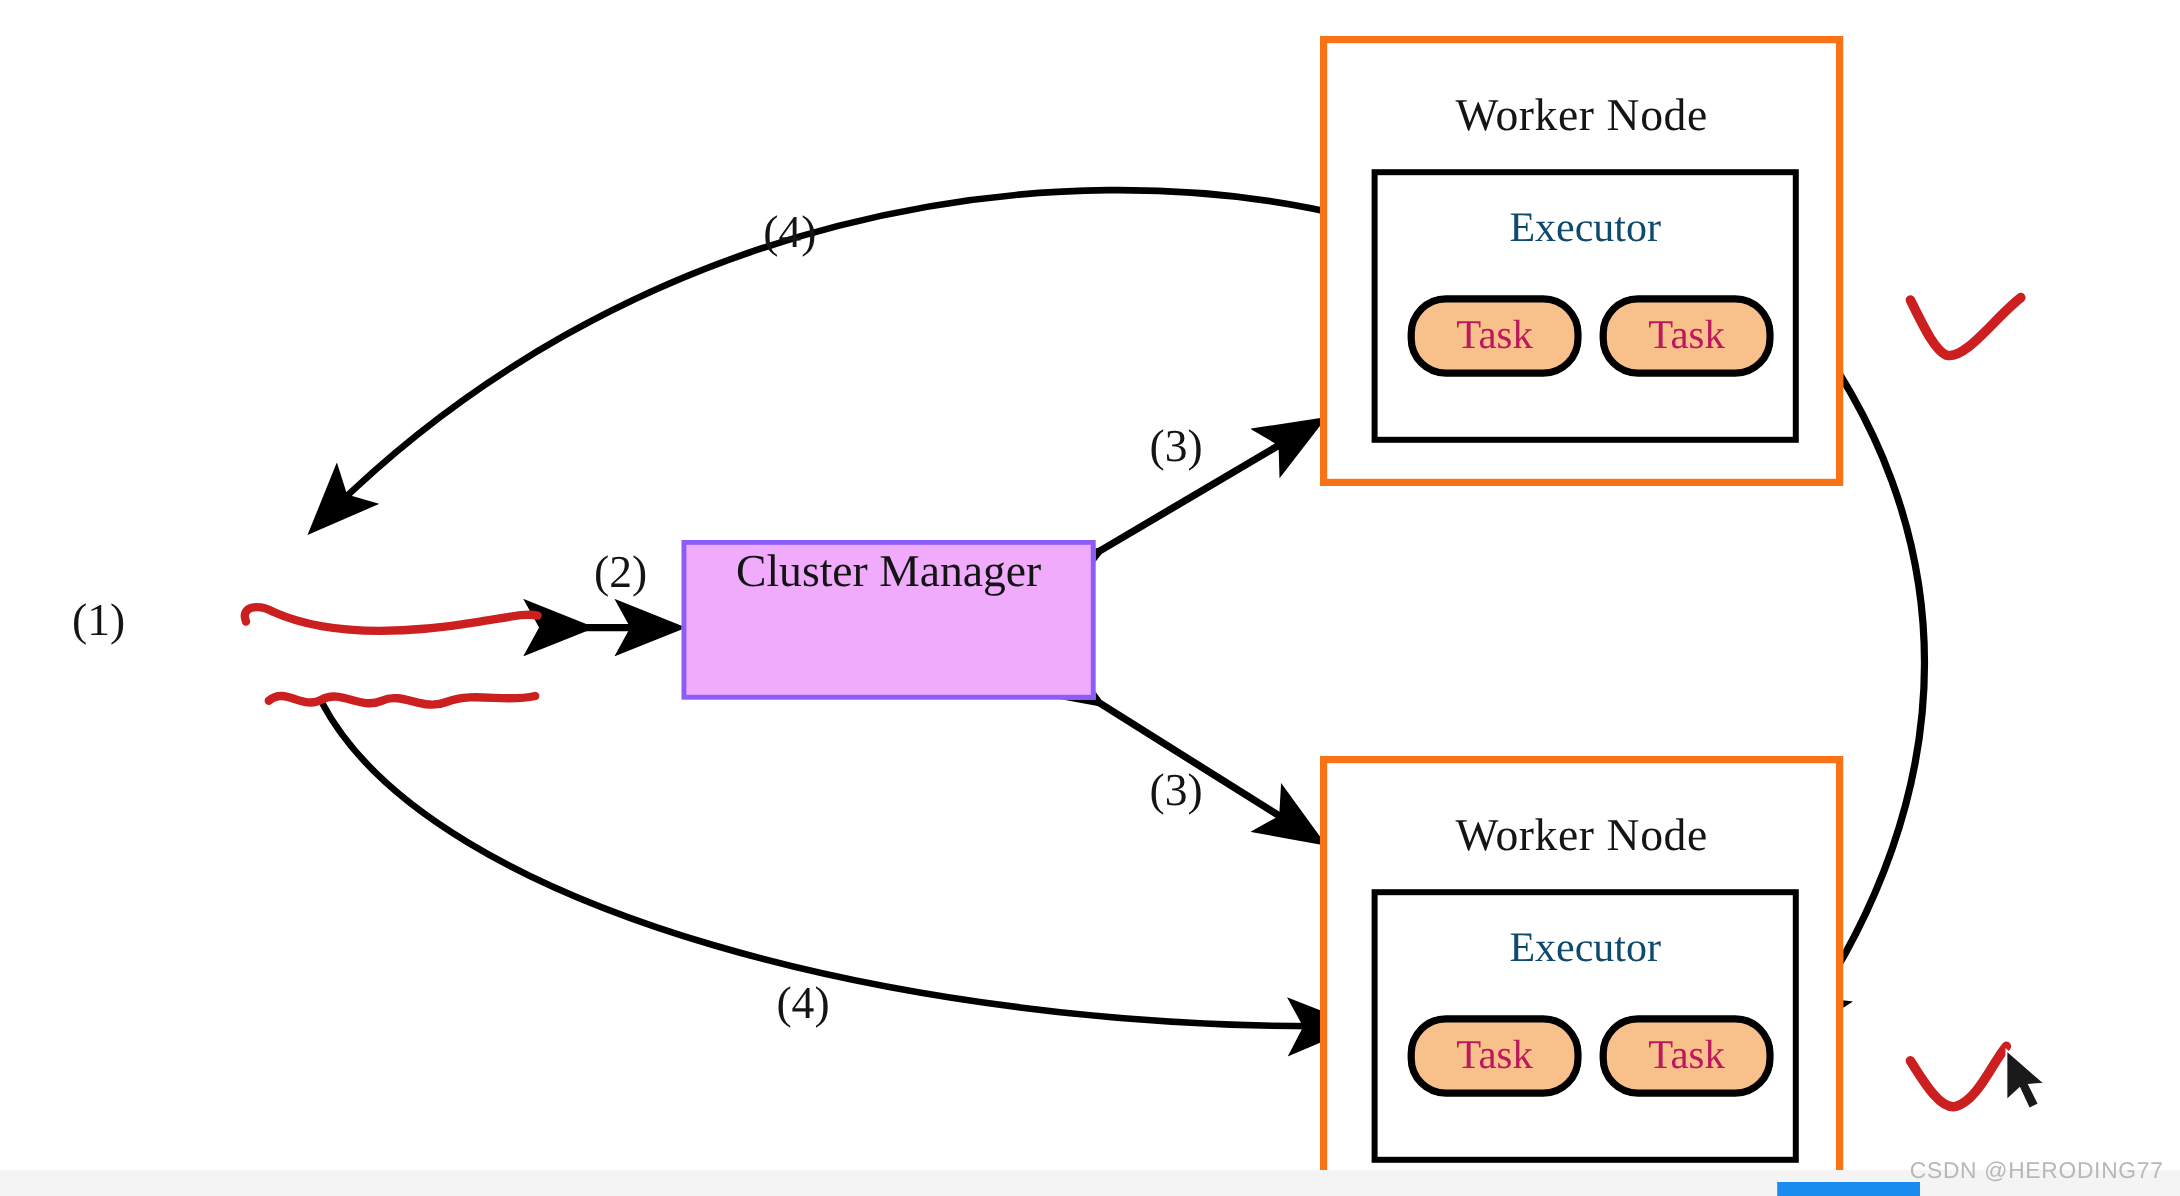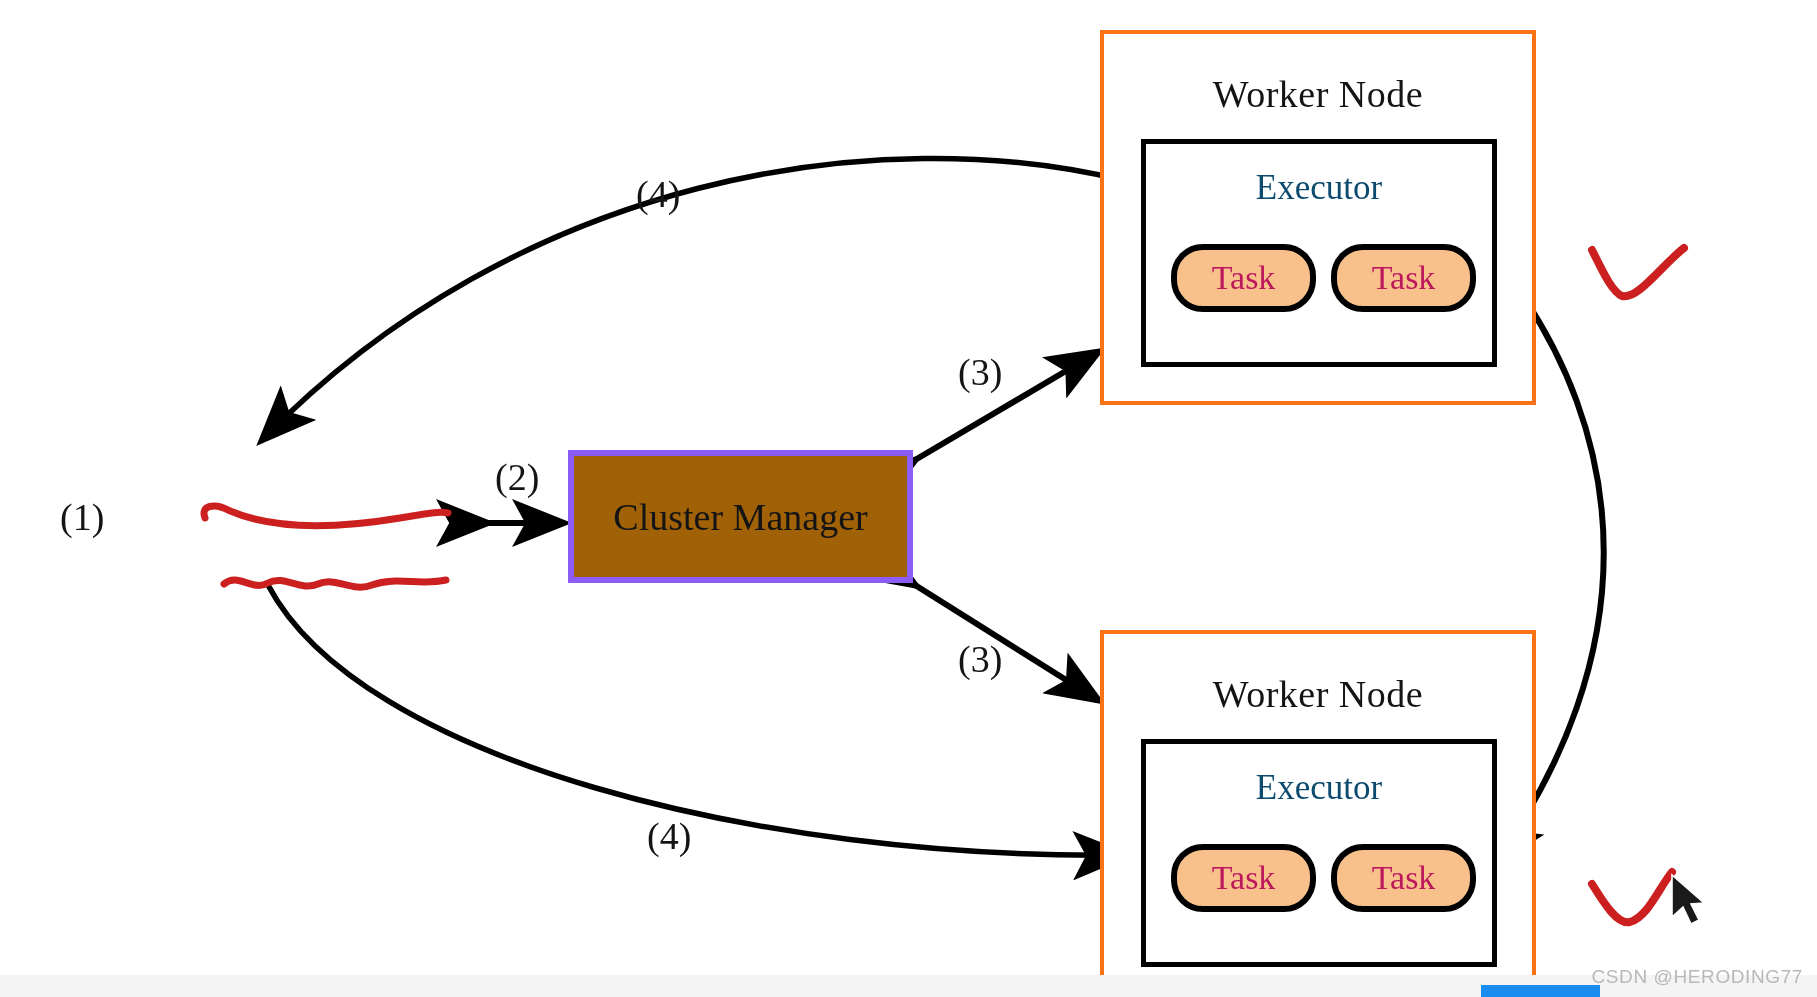--- a/index.html
+++ b/index.html
@@ -22,21 +22,21 @@
     left: 0;
     top: 0;
     width: 1817px;
     height: 997px;
     pointer-events: none;
   }
 
   
   .worker-node {
     position: absolute;
-    border: 4px solid #f97316;
+    border: 6px solid #f97316;
     background: #ffffff;
     box-sizing: border-box;
   }
   .worker-node-title {
     position: absolute;
     left: 0;
     right: 0;
     text-align: center;
     font-size: 38px;
     color: #141414;
@@ -80,25 +80,25 @@
     left: 0;
     right: 0;
     text-align: center;
     font-size: 35px;
     color: #141414;
     white-space: nowrap;
   }
 
   .cluster-manager-box {
     position: absolute;
-    border: 6px solid #8b5cf6;
-    background: #a16207;
+    border: 4px solid #8b5cf6;
+    background: #f0abfc;
     box-sizing: border-box;
     display: flex;
-    align-items: center;
+    align-items: flex-start;
     justify-content: center;
   }
   .cluster-manager-label {
     font-size: 38px;
     color: #141414;
   }
 
   
   .step-label {
     position: absolute;

